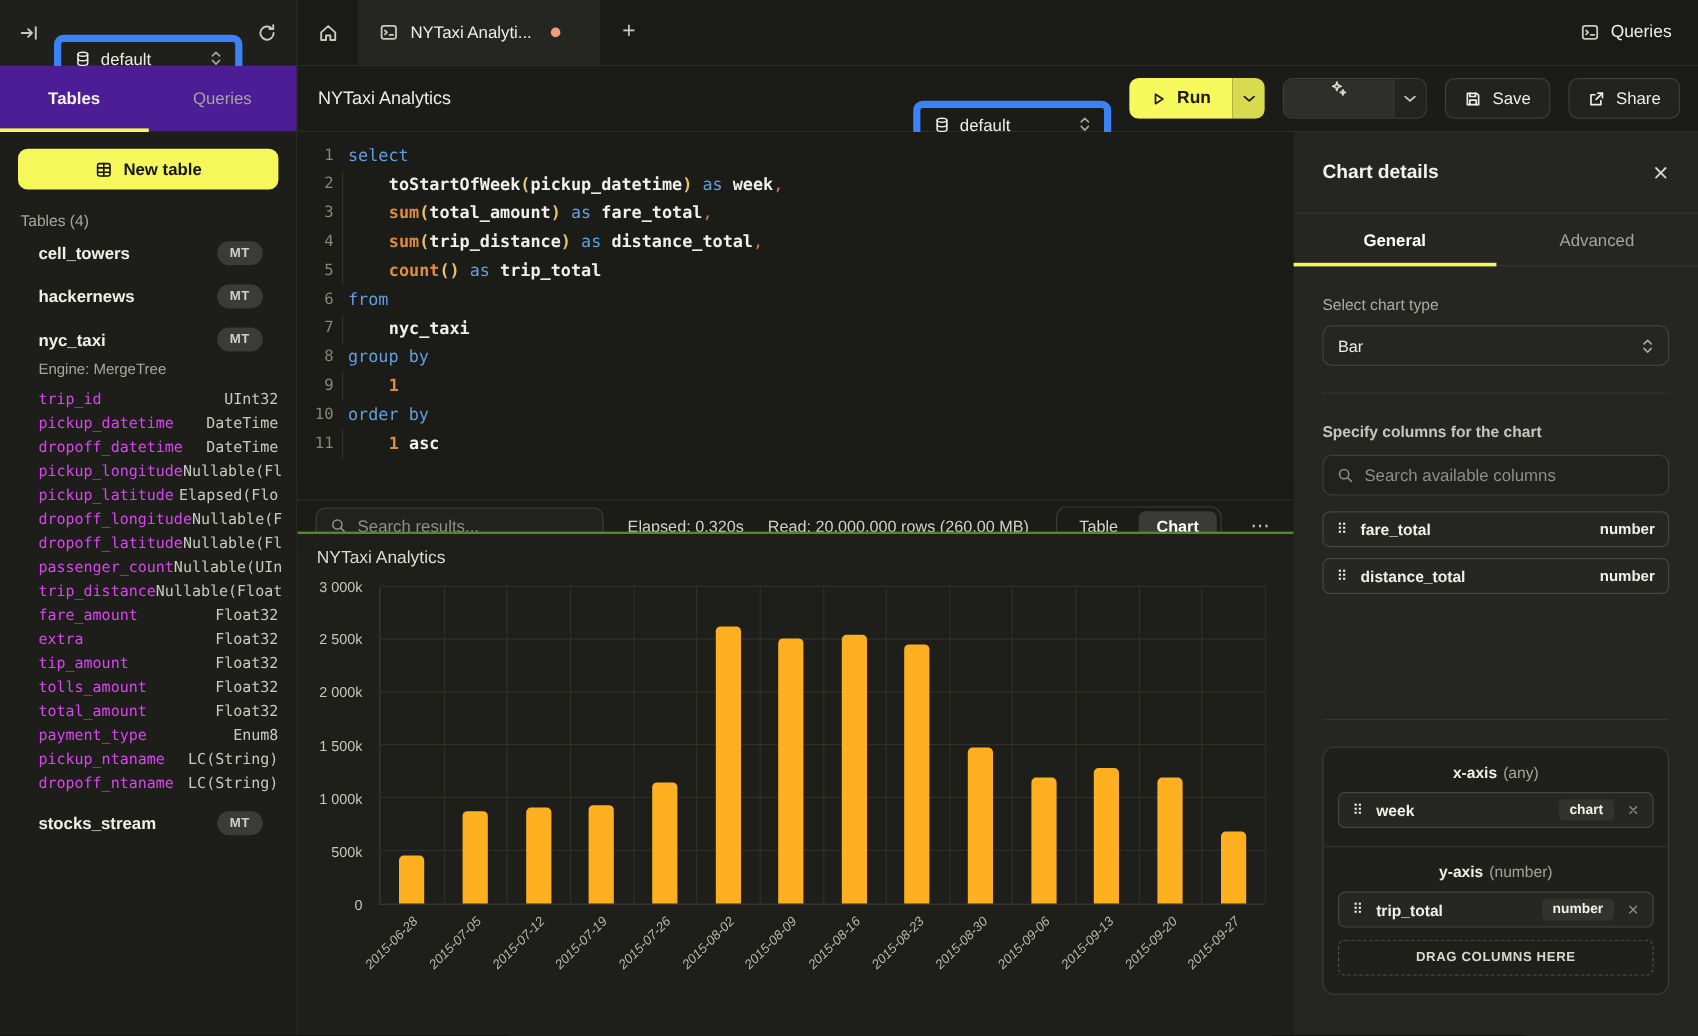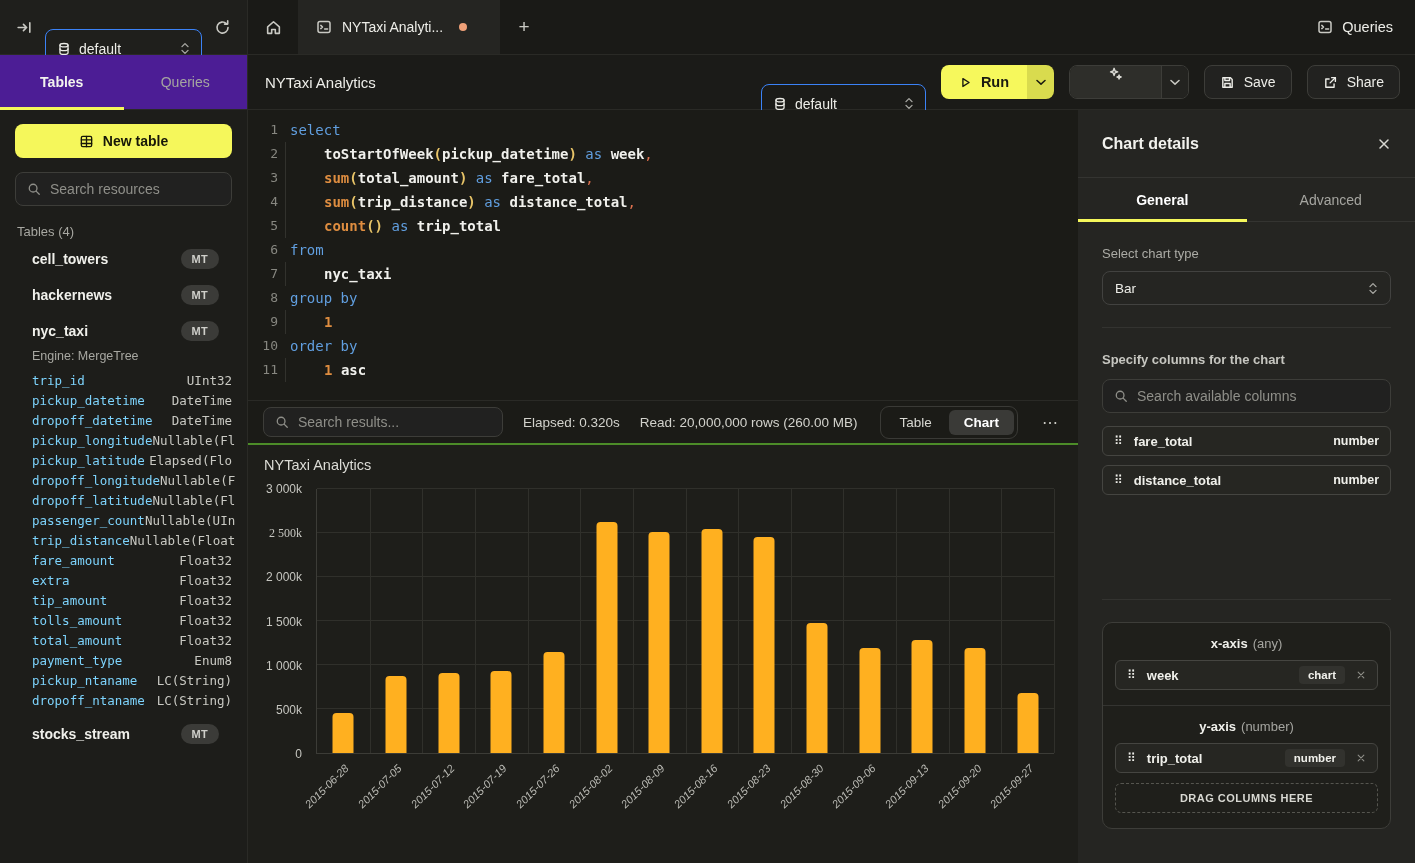--- a/index.html
+++ b/index.html
@@ -6,21 +6,21 @@
   html,body { background:#121210; }
   body { font-family:"Liberation Sans", sans-serif; color:#E8E8E4; }
   .app { position:relative; width:1415px; height:863px; overflow:hidden; background:#1A1A17; }
   svg { display:block; }
   .ic { stroke:currentColor; fill:none; stroke-width:1.5; stroke-linecap:round; stroke-linejoin:round; }
 
   
   .topbar { position:absolute; top:0; left:0; right:0; height:55px; display:flex; align-items:stretch; background:#1A1A17; border-bottom:1px solid #2A2A26; }
   .topbar-left { width:248px; flex:none; background:#1F1F1C; display:flex; align-items:center; gap:12px; padding:0 16px; border-right:1px solid #2A2A26; }
   .icon-btn { color:#C9C9C3; display:flex; align-items:center; justify-content:center; cursor:pointer; }
-  .select-pill { display:flex; align-items:center; gap:8px; height:40px; padding:0 11px; border:1px solid #3b82f6; border-radius:8px; font-size:14px; color:#EDEDE8; cursor:pointer;margin-top:43px; }
+  .select-pill { display:flex; align-items:center; gap:8px; height:40px; padding:0 11px; border:6px solid #3b82f6; border-radius:8px; font-size:14px; color:#EDEDE8; cursor:pointer;margin-top:43px; }
   .select-pill .grow { flex:1; }
   .topbar-left .select-pill { flex:1; }
   .tabstrip { flex:1; display:flex; align-items:stretch; }
   .home-btn { width:50px; display:flex; align-items:center; justify-content:center; color:#C9C9C3; cursor:pointer; }
   .tab { display:flex; align-items:center; gap:10px; padding:0 18px; min-width:202px; background:#252522; color:#EDEDE8; font-size:14px; cursor:pointer; }
   .tab-dot { width:8px; height:8px; border-radius:50%; margin-left:6px; }
   .newtab-btn { width:48px; display:flex; align-items:center; justify-content:center; font-size:19px; color:#C9C9C3; cursor:pointer; }
   .queries-btn { margin-left:auto; display:flex; align-items:center; gap:9px; padding:0 22px; font-size:14.5px; color:#EDEDE8; cursor:pointer; }
 
   
@@ -48,41 +48,41 @@
   .search-box { margin-top:14px; height:34px; border:1px solid #3D3D39; border-radius:8px; display:flex; align-items:center; gap:9px; padding:0 11px; color:#8F8F89; background:#212120; }
   .search-box input { flex:1; background:transparent; border:none; outline:none; color:#E8E8E4; font-size:14px; font-family:inherit; min-width:0; }
   .search-box input::placeholder { color:#8F8F89; }
   .tables-label { margin:18px 0 2px 2px; font-size:13px; color:#A7A7A1; }
   .table-row { display:flex; align-items:center; justify-content:space-between; padding:8px 13px 8px 17px; cursor:pointer; }
   .table-name { font-size:14px; font-weight:bold; color:#F0F0EB; }
   .mt-badge { background:#3B3B38; color:#CFCFCA; font-size:11px; font-weight:bold; padding:4px 11px; border-radius:11px; letter-spacing:.3px; }
   .engine-note { padding:0 0 7px 17px; font-size:12.5px; color:#A7A7A1; }
   .col-list { padding-bottom:6px; }
   .col-row { display:flex; align-items:center; justify-content:space-between; padding:2.5px 0 2.5px 17px; font-family:"DejaVu Sans Mono", monospace; font-size:12.5px; }
-  .col-name { color:#7dd3fc; }
+  .col-name { color:#d946ef; }
   .col-type { color:#C9C9C3; }
 
   
   .editor { position:absolute; top:110px; left:248px; width:830px; height:290px; background:#1B1B17; padding-top:8px; font-family:"DejaVu Sans Mono", monospace; font-size:14px; overflow:hidden; }
   .code-line { display:flex; height:24px; line-height:24px; }
   .line-num { width:30px; flex:none; text-align:right; color:#878780; font-size:13px; }
   .line-code { margin-left:12px; position:relative; white-space:pre; }
   .line-code.ind { padding-left:34px; }
   .line-code.ind::before { content:''; position:absolute; left:-5px; top:0; bottom:0; width:1px; background:#32322D; }
   .tok-kw { color:#619FE0; }
   .tok-id { color:#F0F0EC; font-weight:bold; }
   .tok-fnw { color:#F0F0EC; font-weight:bold; }
   .tok-fno { color:#DE8D40; font-weight:bold; }
   .tok-par { color:#E8C468; font-weight:bold; }
   .tok-comma { color:#E0714E; }
   .tok-num { color:#DE8D40; font-weight:bold; }
   .tok-pl { color:#D8D8D2; }
 
   
-  .results-bar { position:absolute; top:400px; left:248px; width:830px; height:43px; display:flex; align-items:center; gap:20px; padding:0 15px; background:#1B1B17; border-top:1px solid #2A2A26; }
+  .results-bar { position:absolute; top:416px; left:248px; width:830px; height:43px; display:flex; align-items:center; gap:20px; padding:0 15px; background:#1B1B17; border-top:1px solid #2A2A26; }
   .results-bar .search-box { margin:0; width:240px; flex:none; height:30px; }
   .metric { font-size:13.5px; color:#D2D2CC; white-space:nowrap; }
   .segmented { margin-left:auto; display:flex; align-items:center; gap:2px; padding:3px; border:1px solid #3A3A36; border-radius:9px; }
   .seg-btn { padding:5px 15px; border-radius:6px; font-size:13.5px; color:#D8D8D2; cursor:pointer; }
   .seg-btn.active { background:#3A3A37; color:#FFFFFF; font-weight:bold; }
   .more-btn { color:#C9C9C3; font-size:16px; letter-spacing:1px; padding:0 4px; cursor:pointer; }
 
   .green-divider { position:absolute; top:443px; left:248px; width:830px; height:2px; background:#4C8C28; }
 
   
@@ -279,29 +279,20 @@
   <div class="sidebar">
     <button class="new-table-btn">
       <span>
           <svg class="ic" width="15" height="15" viewBox="0 0 16 16" style="stroke-width:1.4">
             <rect x="2.5" y="2.5" width="11" height="11" rx="1.5"></rect>
             <path d="M2.5 6.3h11M2.5 10.1h11M8 2.5v11"></path>
           </svg>
         </span>
       <span>New table</span>
     </button>
-    <div class="search-box">
-      <span>
-          <svg class="ic" width="14" height="14" viewBox="0 0 16 16">
-            <circle cx="7" cy="7" r="4.4"></circle>
-            <path d="M10.4 10.4L14 14"></path>
-          </svg>
-        </span>
-      <input type="text" placeholder="Search resources" style="">
-    </div>
     <div class="tables-label">Tables (4)</div>
 
     <div class="table-row">
       <span class="table-name">cell_towers</span>
       <span class="mt-badge">MT</span>
     </div>
     <div class="table-row">
       <span class="table-name">hackernews</span>
       <span class="mt-badge">MT</span>
     </div>
@@ -458,21 +449,21 @@
 
   <div class="chart-panel">
     <div class="chart-title">NYTaxi Analytics</div>
     <div class="chart-wrap">
       <div class="chart-yaxis">
           <div class="ytick" style="bottom: 0%;">0</div>
           <div class="ytick" style="bottom: 16.6667%;">500k</div>
           <div class="ytick" style="bottom: 33.3333%;">1 000k</div>
           <div class="ytick" style="bottom: 50%;">1 500k</div>
           <div class="ytick" style="bottom: 66.6667%;">2 000k</div>
-          <div class="ytick" style="bottom: 83.3333%; font-family: Liberation Serif, serif;">2 500k</div>
+          <div class="ytick" style="bottom: 83.3333%;">2 500k</div>
           <div class="ytick" style="bottom: 100%;">3 000k</div>
         </div>
       <div class="chart-plot">
           <div class="hgrid" style="bottom: 16.6667%;"></div>
           <div class="hgrid" style="bottom: 33.3333%;"></div>
           <div class="hgrid" style="bottom: 50%;"></div>
           <div class="hgrid" style="bottom: 66.6667%;"></div>
           <div class="hgrid" style="bottom: 83.3333%;"></div>
           <div class="hgrid" style="bottom: 100%;"></div>
           <div class="vgrid" style="left: 7.14286%;"></div>

